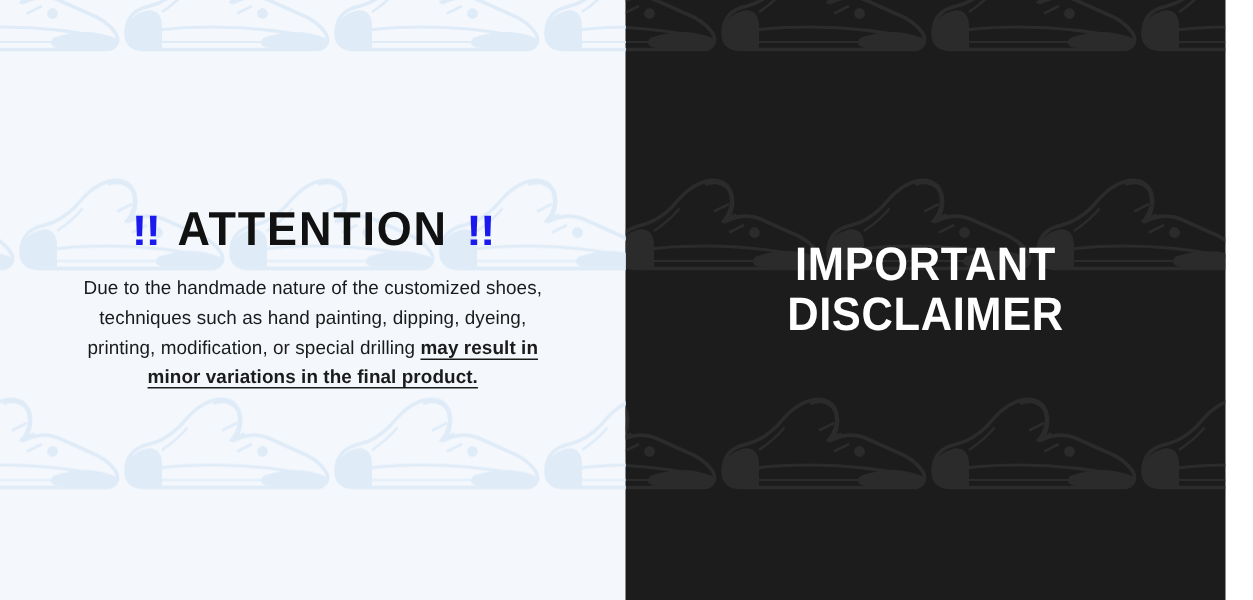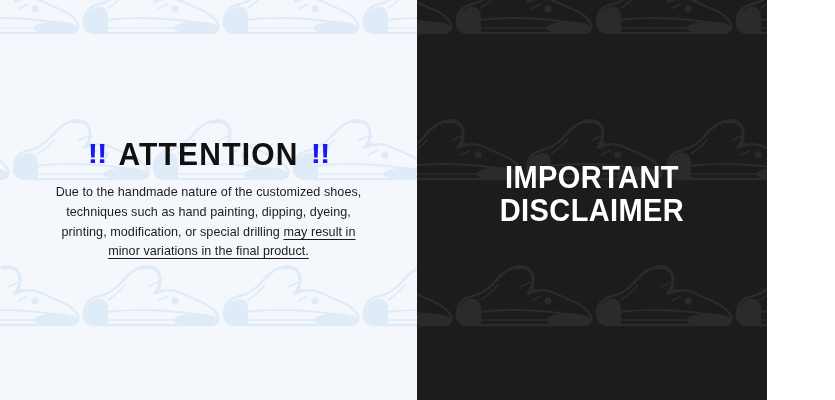--- a/index.html
+++ b/index.html
@@ -23,21 +23,21 @@
     overflow: hidden;
     display: flex;
     align-items: center;
     justify-content: center;
   }
   .panel-left {
     width: 417px;
     background: #f4f8fd;
   }
   .panel-right {
-    width: 350px;
+    width: 400px;
     background: #1c1c1c;
     justify-content: flex-end;
   }
   .pattern {
     position: absolute;
     top: 0;
     left: 0;
     width: 100%;
     height: 100%;
     pointer-events: none;
@@ -99,21 +99,21 @@
   
   .body-copy {
     margin: 0;
     font-size: 12.6px;
     line-height: 1.56;
     letter-spacing: 0.05px;
   }
   .panel-left .body-copy { color: #1b1b1b; }
   .panel-right .body-copy { color: #f2f2f2; font-size: 12.7px; }
   .emph {
-    font-weight: 400;
+    font-weight: 700;
     text-decoration: underline;
     text-underline-offset: 2.5px;
   }
   .panel-left .emph { text-decoration-thickness: 1px; }
   .panel-right .emph { text-decoration-thickness: 1.4px; }
 </style>
 </head>
 <body>
 
 <div class="banner">

